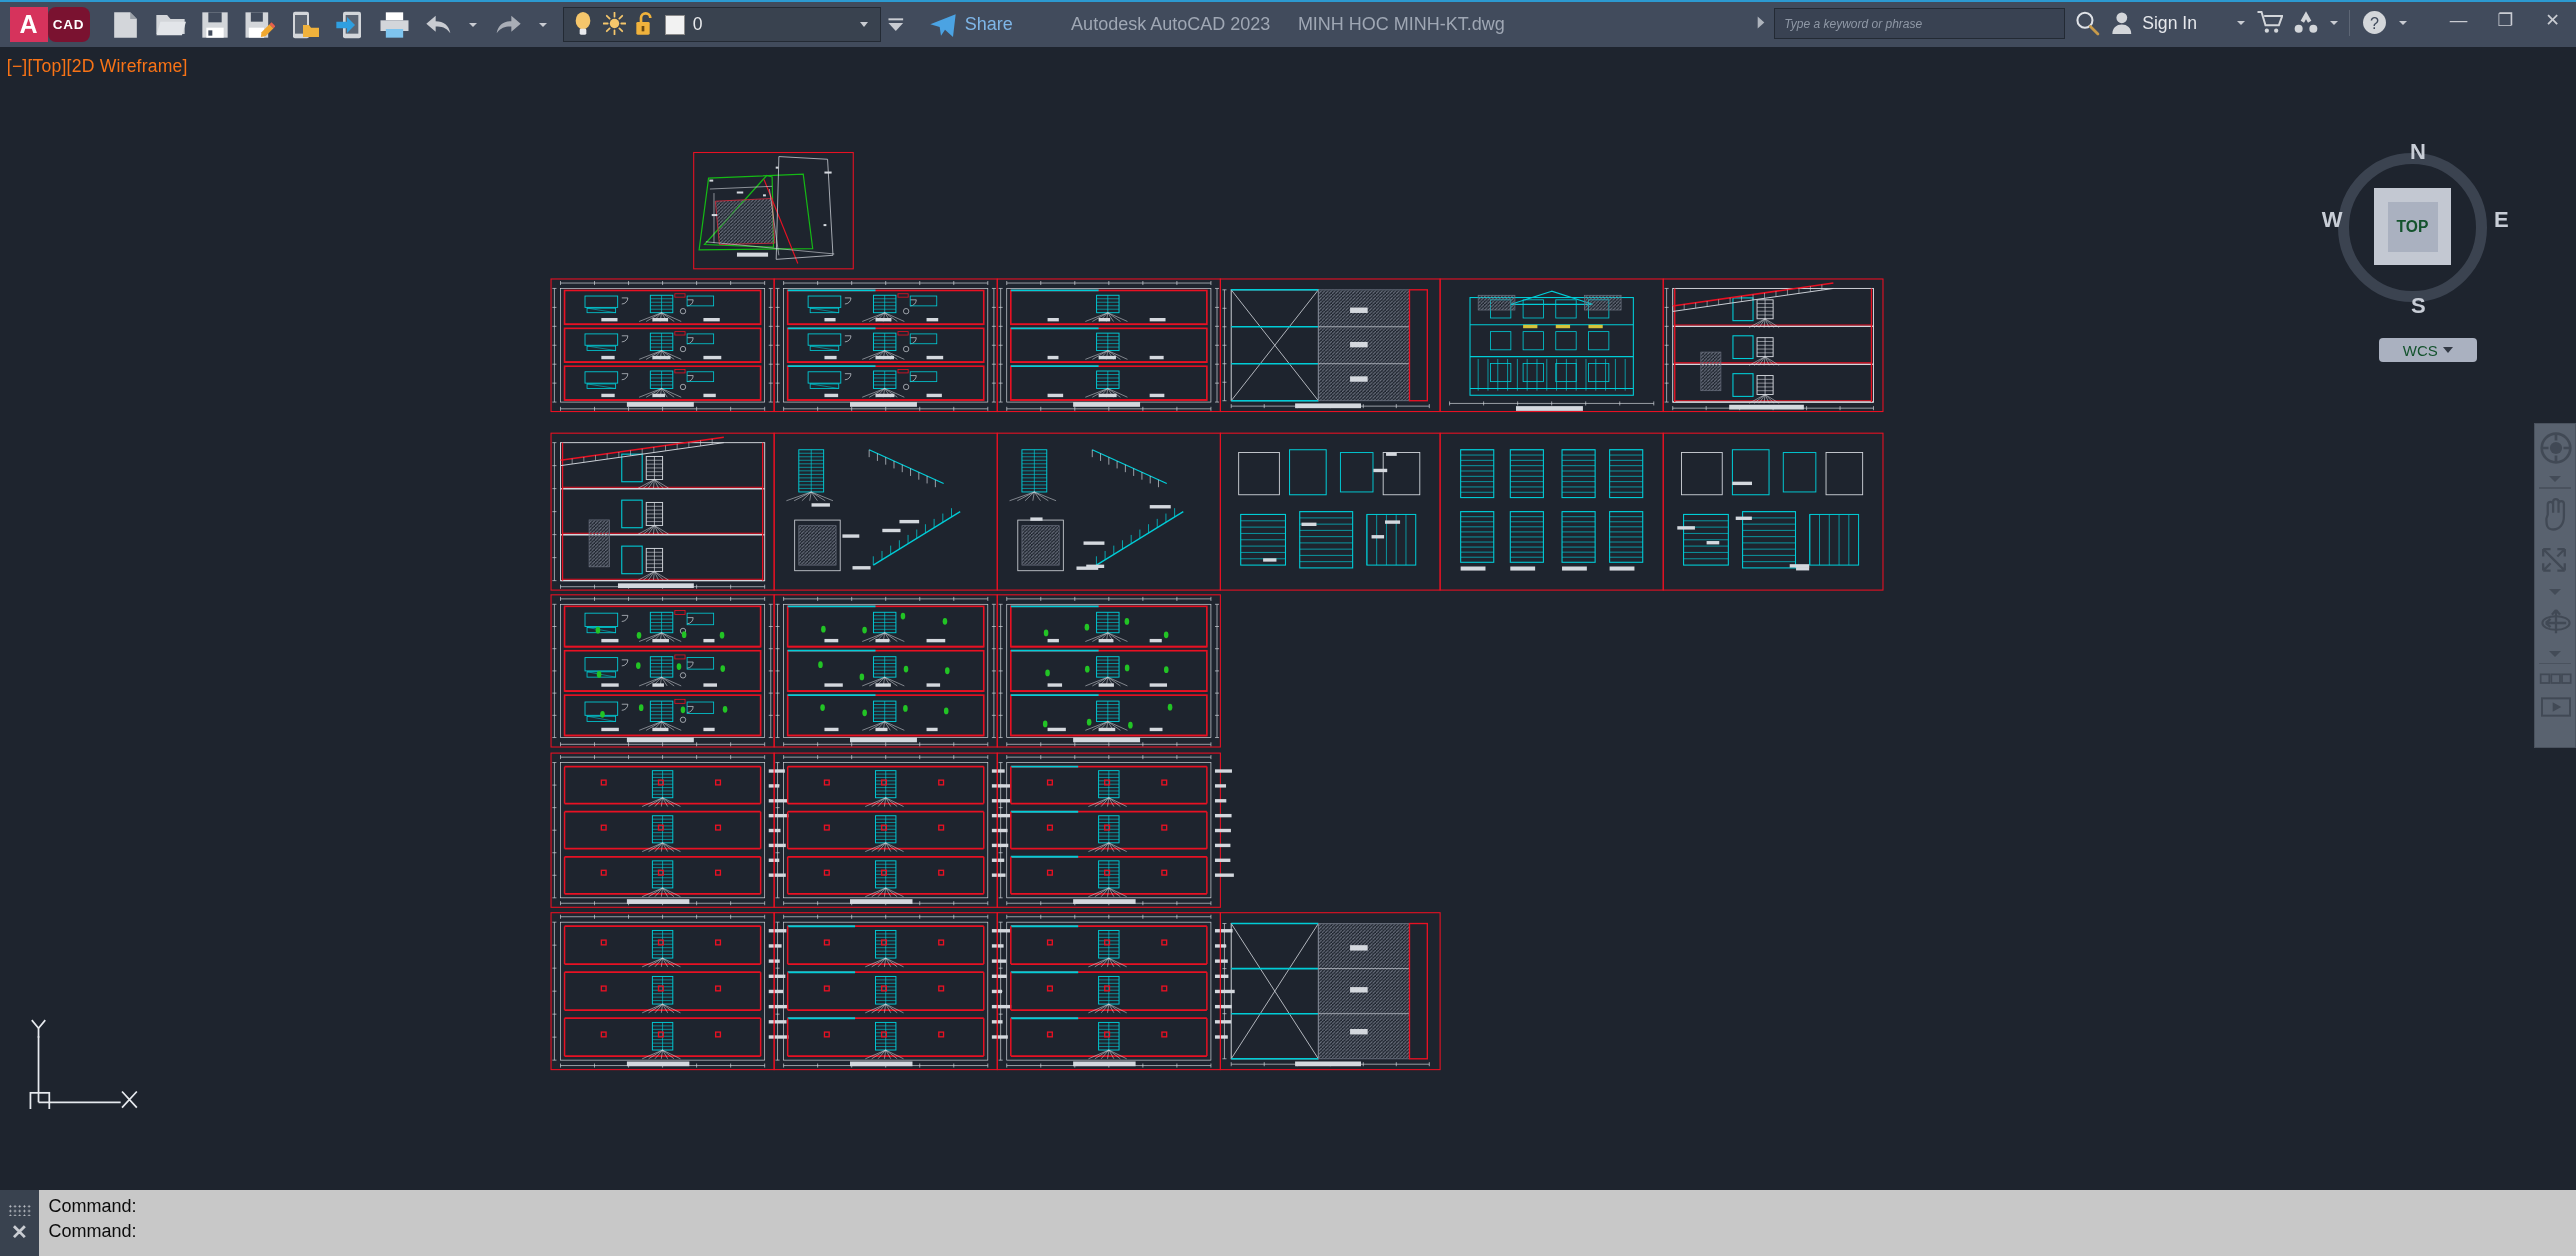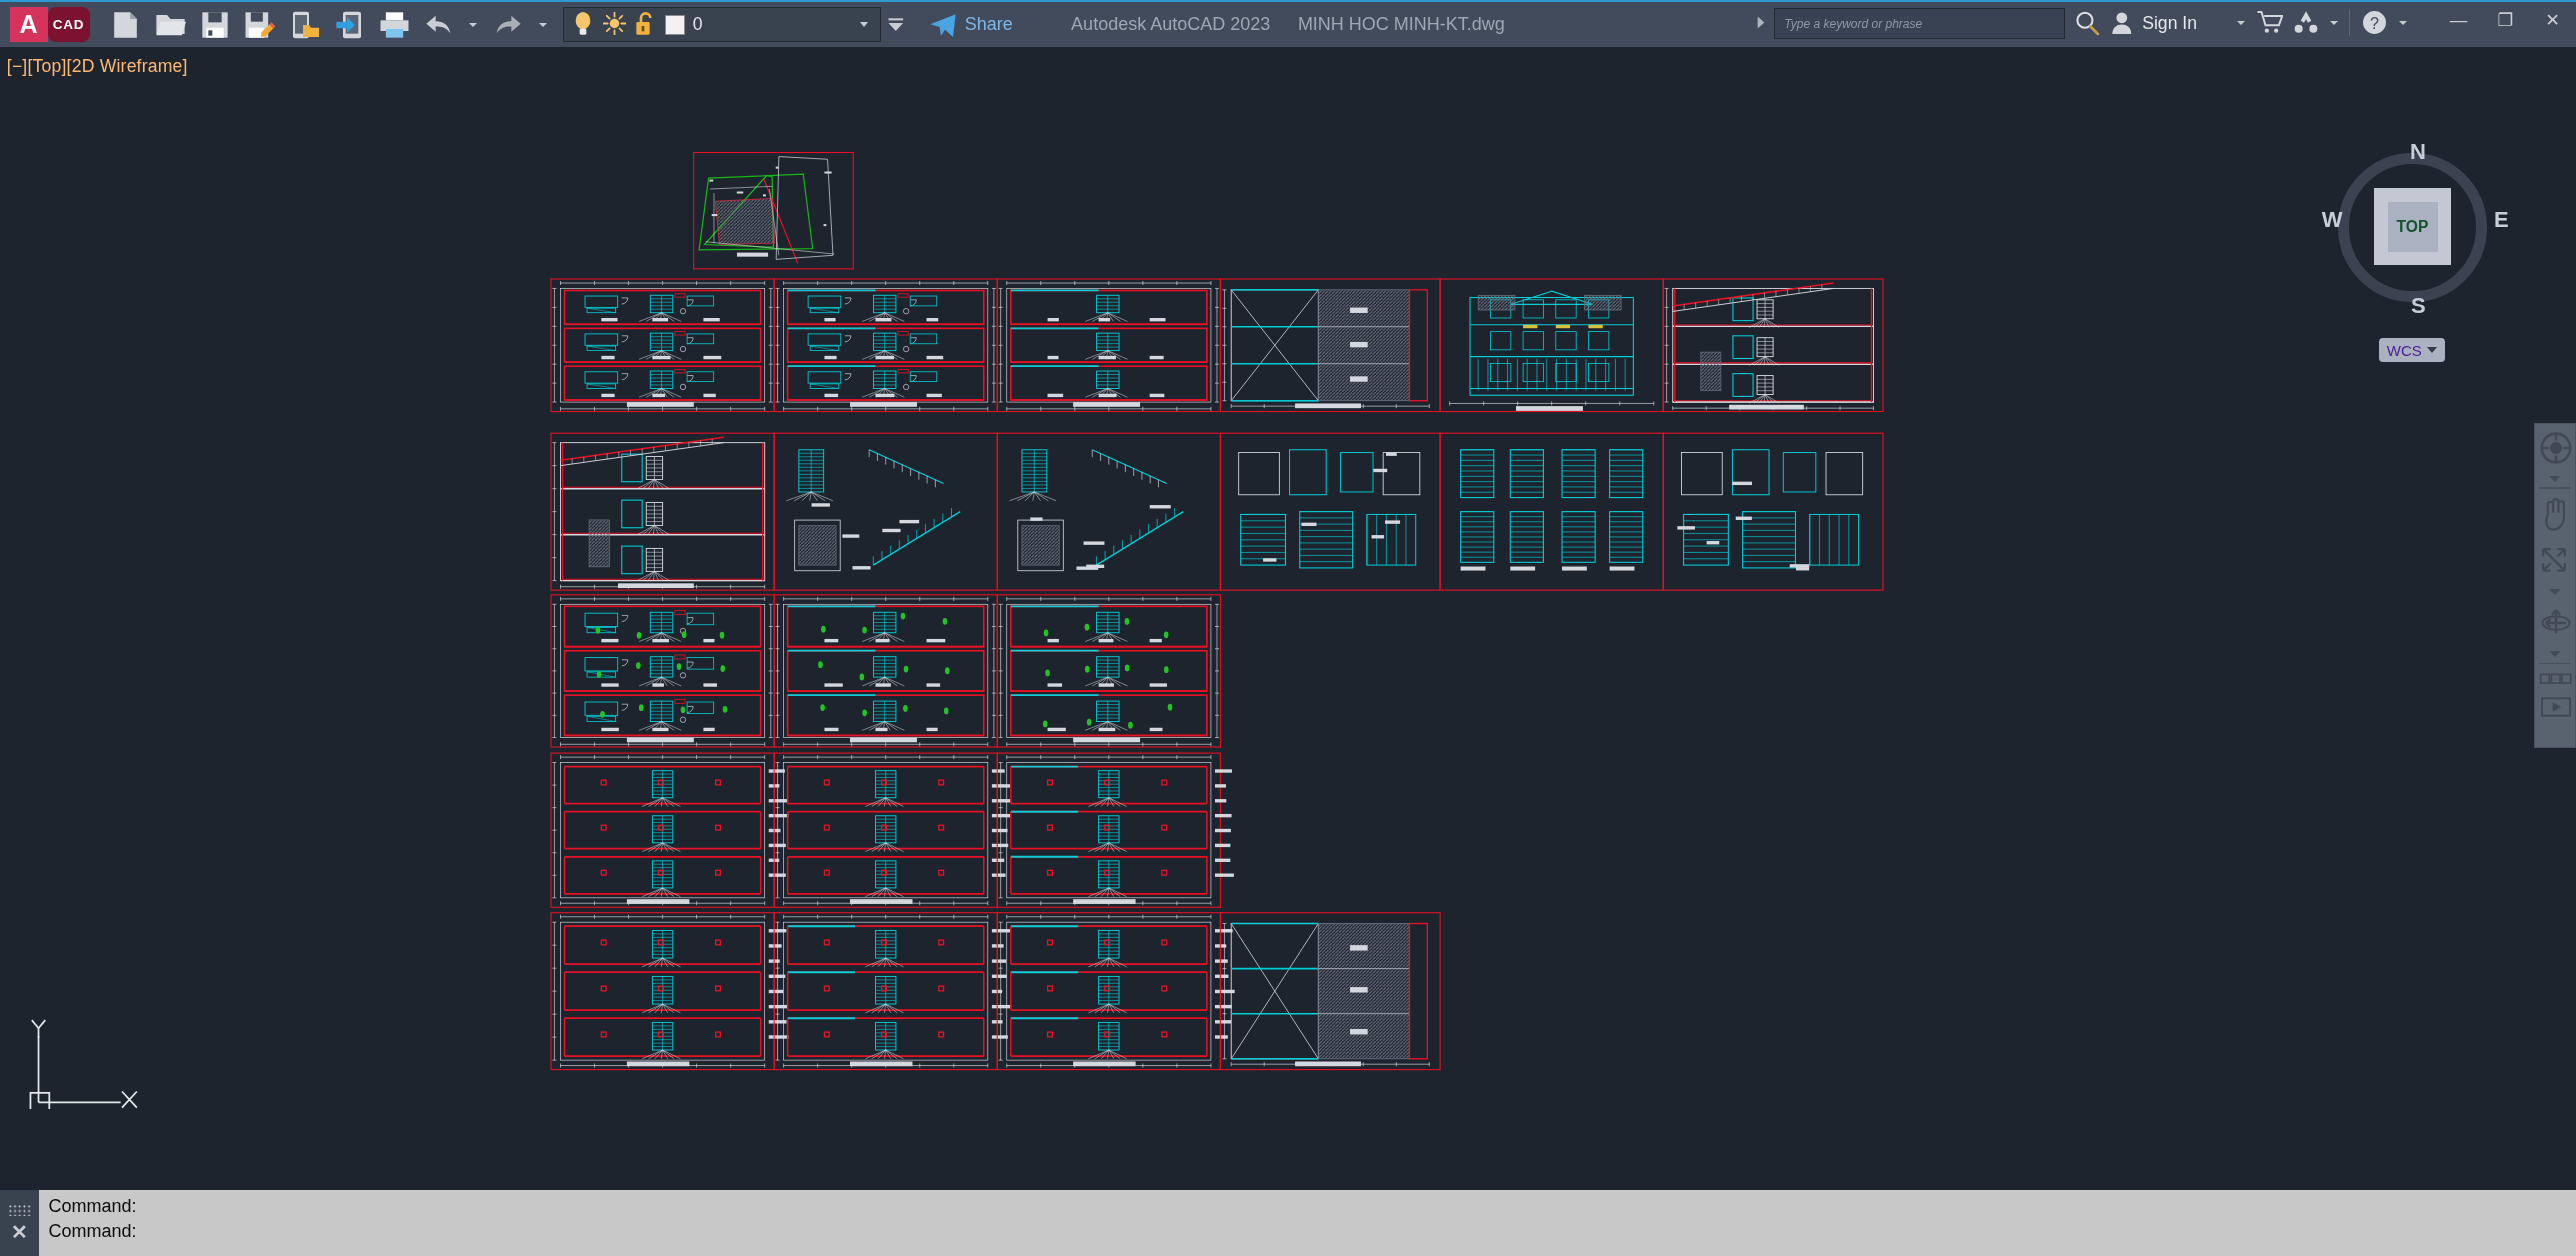--- a/index.html
+++ b/index.html
@@ -44,38 +44,38 @@
   #searchbox::placeholder { color:#8f98a6; font-style:italic; }
   #signin { color:#e6e8ec; font-size:17.6px; margin-left:9.5px; }
 
   #rightgroup { position:absolute; right:169px; top:6.8px; display:flex; align-items:center; gap:10.8px;}
   #wincontrols { position:absolute; right:12px; top:8px; display:flex; align-items:center; gap:24px;}
   .winbtn { color:#c9ccd2; font-size:17.6px; cursor:pointer; width:23px; text-align:center;}
 
   
   #viewport { position:absolute; left:0; top:47px; width:2576px; height:1143px;
               background:#1e242e; overflow:hidden; }
-  #vplabel { position:absolute; left:6.8px; top:8.8px; color:#fdba74;
+  #vplabel { position:absolute; left:6.8px; top:8.8px; color:#f97316;
              font-size:17.6px; letter-spacing:0.2px; }
 
   
   #viewcube { position:absolute; right:62px; top:80px; width:203px; height:203px; }
   #vc-ring { position:absolute; left:27px; top:26px; width:149px; height:149px;
              border-radius:50%; border:11.5px solid #3b4350; }
   #vc-face { position:absolute; left:63px; top:61px; width:77px; height:77px;
              background:#c3c8d2; display:flex; align-items:center; justify-content:center; }
   #vc-face i { width:50px;height:50px;background:#aab1c0; display:flex;
                align-items:center; justify-content:center; font-style:normal;
                color:#14532d; font-size:15.6px; font-weight:bold; }
   .vc-l { position:absolute; color:#c8cdd6; font-size:22px; font-weight:bold; }
   #vc-n { left:99px; top:12px;} #vc-s { left:100px; top:166px;}
   #vc-w { left:10.8px; top:80px;} #vc-e { left:183px; top:80px;}
-  #vc-wcs { position:absolute; left:68px; top:211px; width:66px; height:24px;
+  #vc-wcs { position:absolute; left:68px; top:211px; width:98px; height:24px;
             background:#aab1c0; border-radius:4px; display:flex; align-items:center;
-            justify-content:center; gap:5.4px; color:#4c1d95; font-size:15px; }
+            justify-content:center; gap:5.4px; color:#14532d; font-size:15px; }
   #vc-wcs .tri { width:0;height:0;border-left:5.4px solid transparent;
                  border-right:5.4px solid transparent;border-top:6px solid #333a45;}
 
   
   #navbar { position:absolute; right:0; top:376px; width:42px; height:325px;
             background:#59626f; border:0.7px solid #4a525e; }
   .nb { width:42px; height:47px; display:flex; align-items:center; justify-content:center; }
   .nb svg { opacity:.55; }
   .nb-sep { height:1.4px; background:#4a525e; margin:1.4px 4px; }
   .nb-car { height:15px; display:flex; align-items:center; justify-content:center;}

